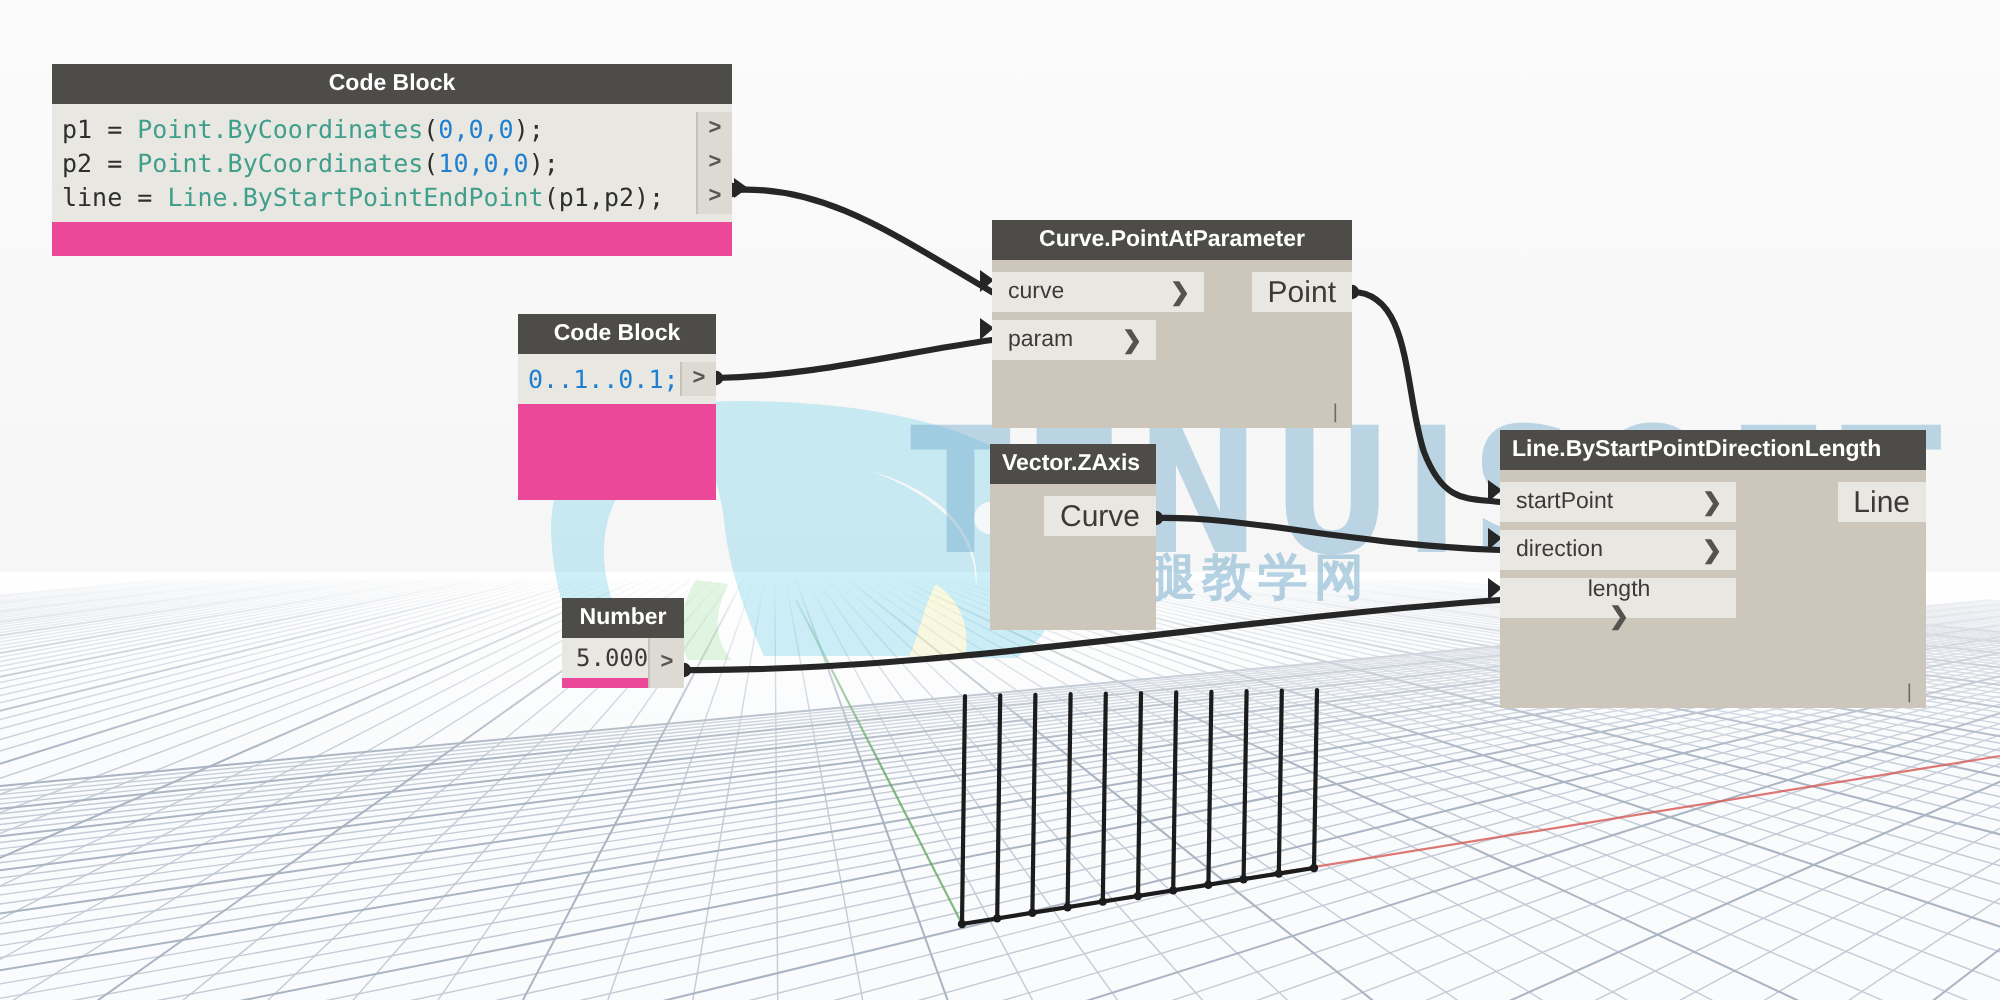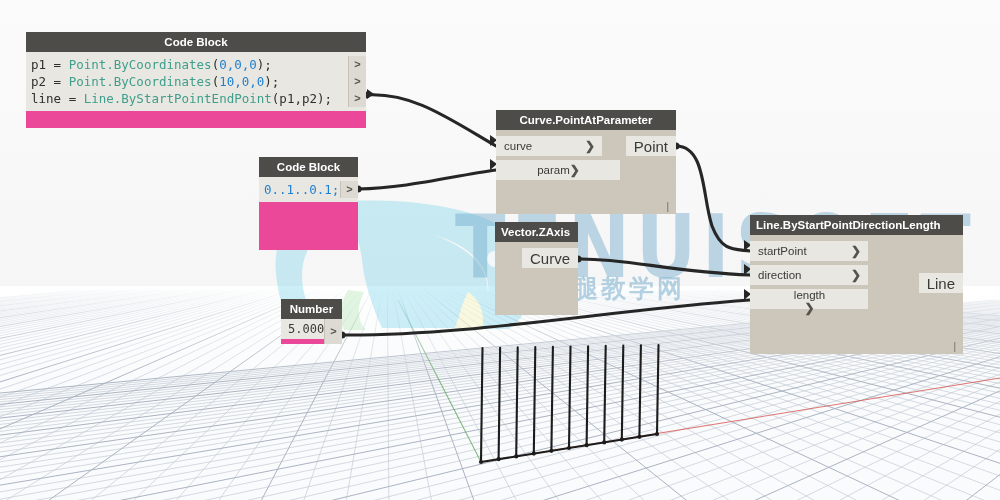--- a/index.html
+++ b/index.html
@@ -452,21 +452,21 @@
   </div>
 
   <div class="node" style="left:496px;top:110px;width:180px;z-index:10">
     <div class="node-hd">Curve.PointAtParameter</div>
     <div class="node-body" style="height:78px;padding-top:6px;">
       <div id="cpap-in">
           <div class="port-row" style="width: 106px;">
             <span>curve</span>
             <span class="chev">❯</span>
           </div>
-          <div class="port-row" style="width: 124px; justify-content: center;">
+          <div class="port-row" style="width: 82px;">
             <span>param</span>
             <span class="chev">❯</span>
           </div>
         </div>
       <div class="out-row" style="top:6px;">Point</div>
       <div class="node-foot">|</div>
     </div>
   </div>
 
   <div class="node" style="left:495px;top:222px;width:83px;z-index:10">
@@ -496,18 +496,18 @@
           </div>
           <div class="port-row" style="width: 118px;">
             <span>direction</span>
             <span class="chev">❯</span>
           </div>
           <div class="port-row" style="width: 118px; flex-direction: column;">
             <span>length</span>
             <span class="chev">❯</span>
           </div>
         </div>
-      <div class="out-row" style="top:6px;margin-top:32px;">Line</div>
+      <div class="out-row" style="top:6px;">Line</div>
       <div class="node-foot">|</div>
     </div>
   </div>
 
 </div>
 
 </body></html>

